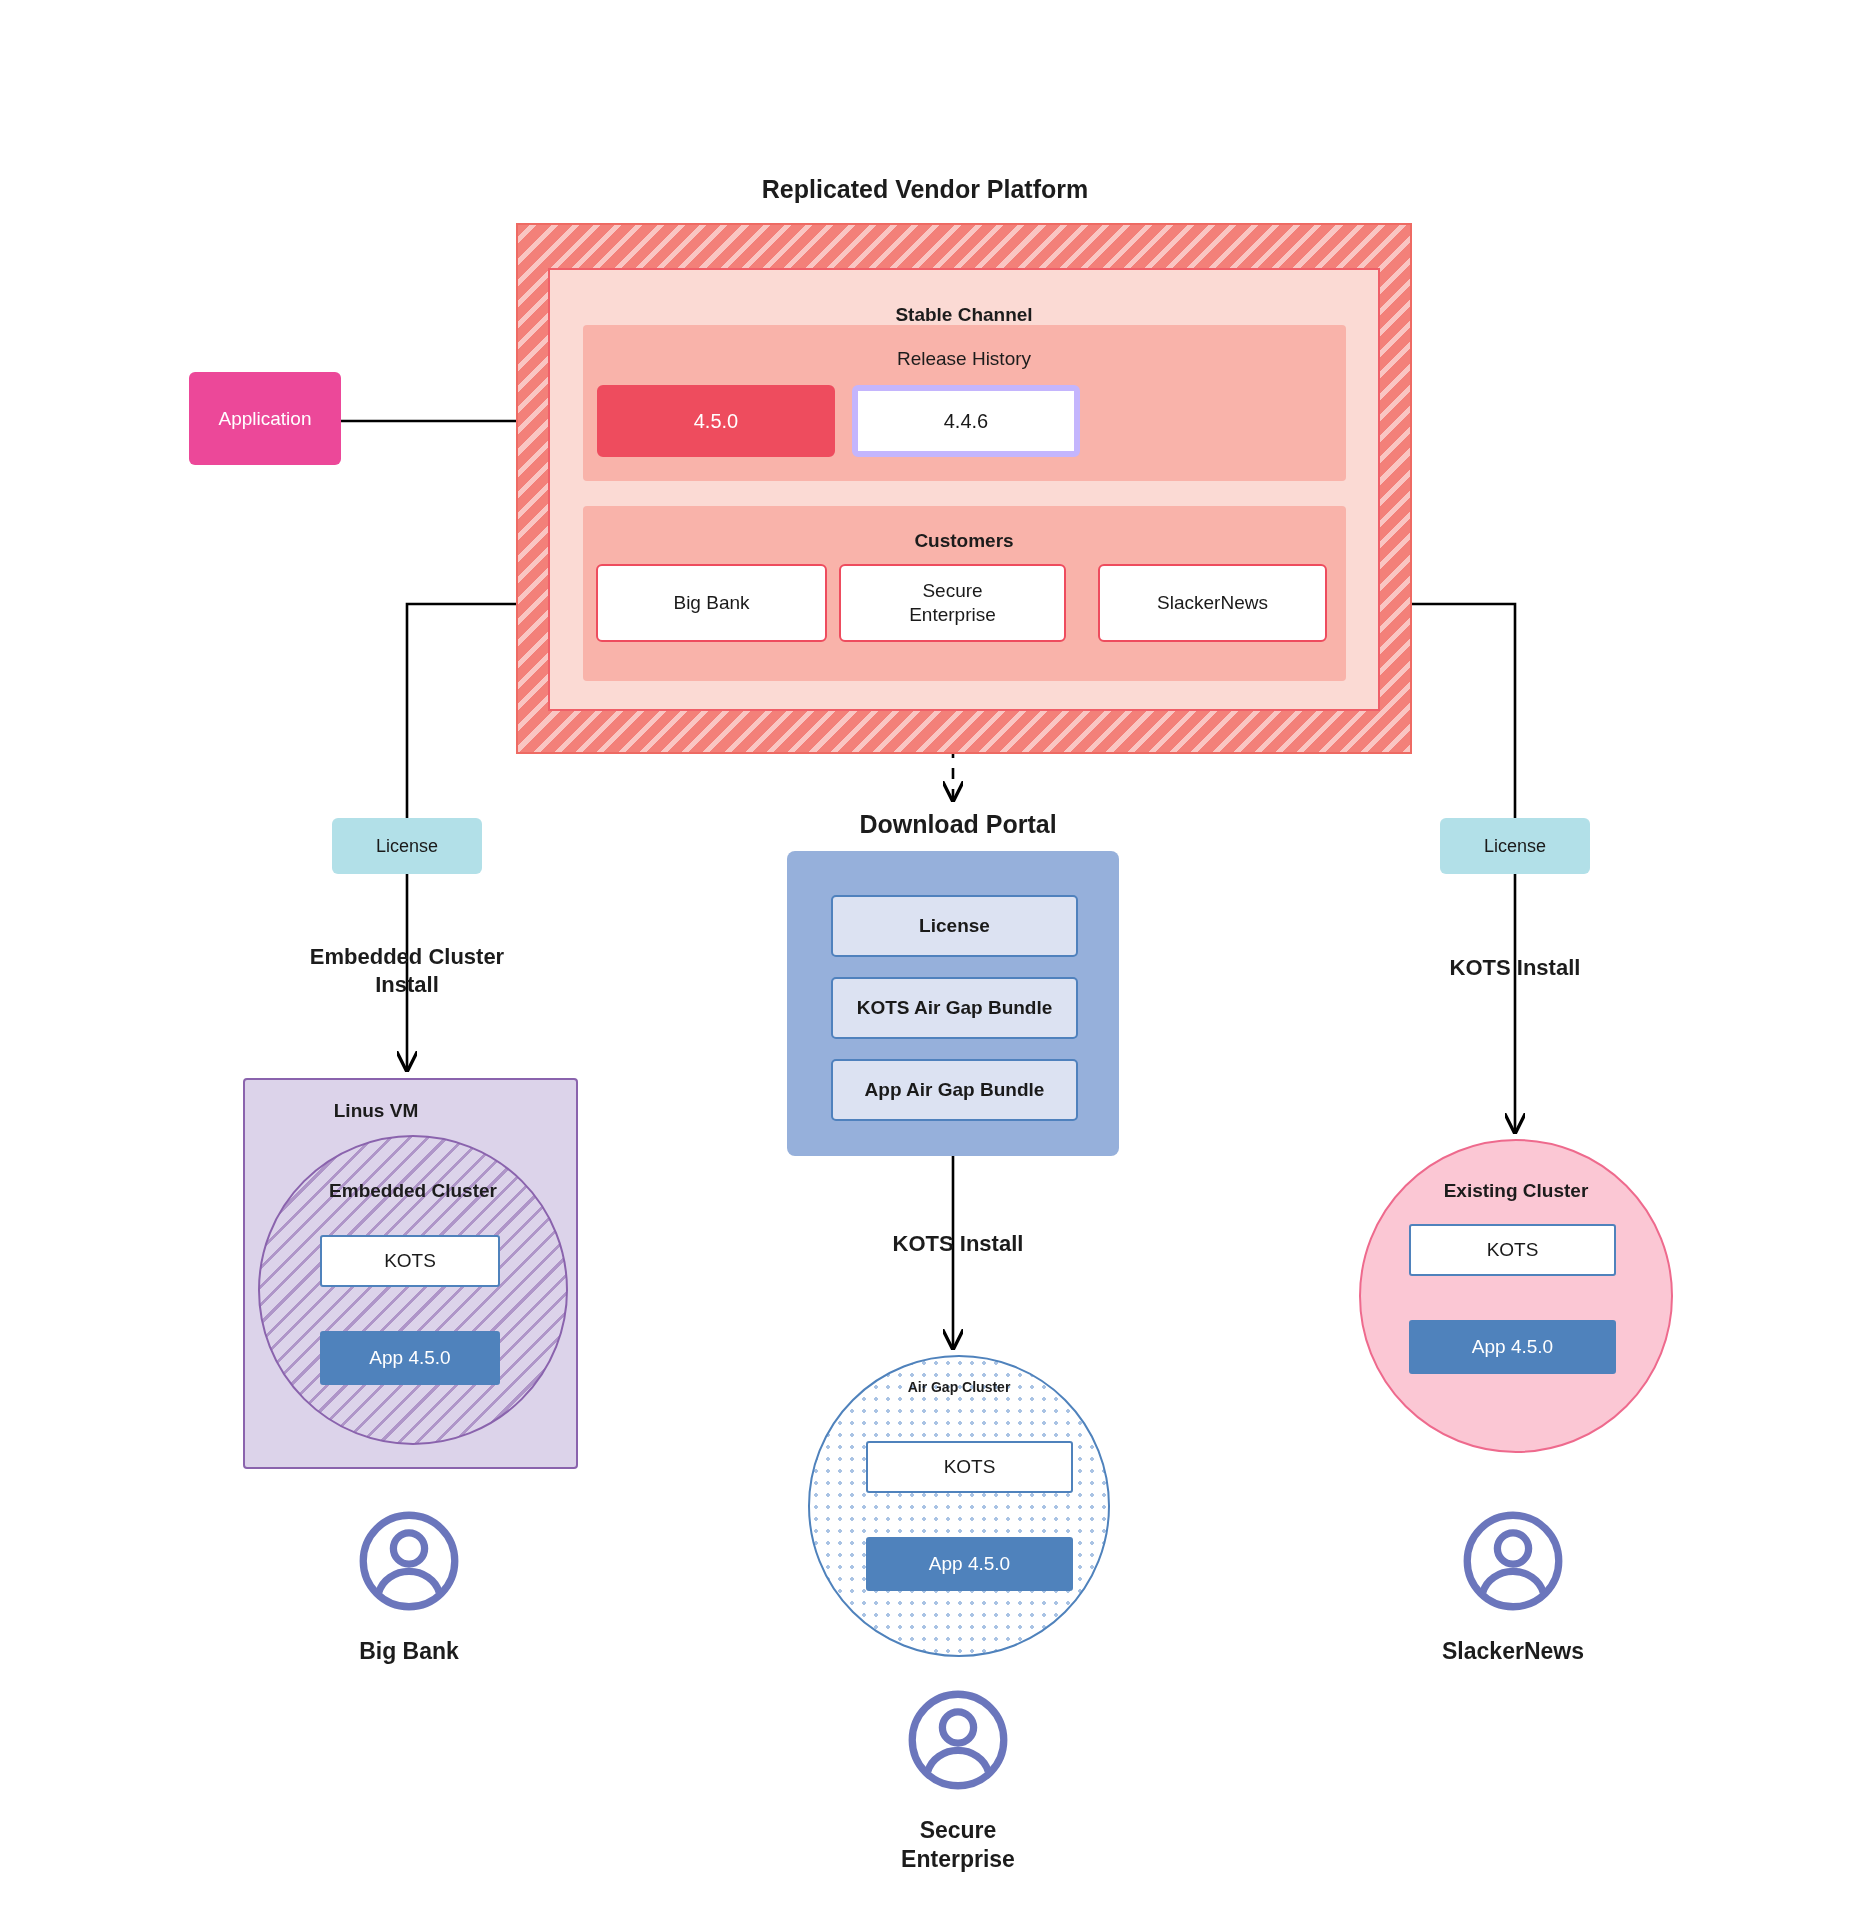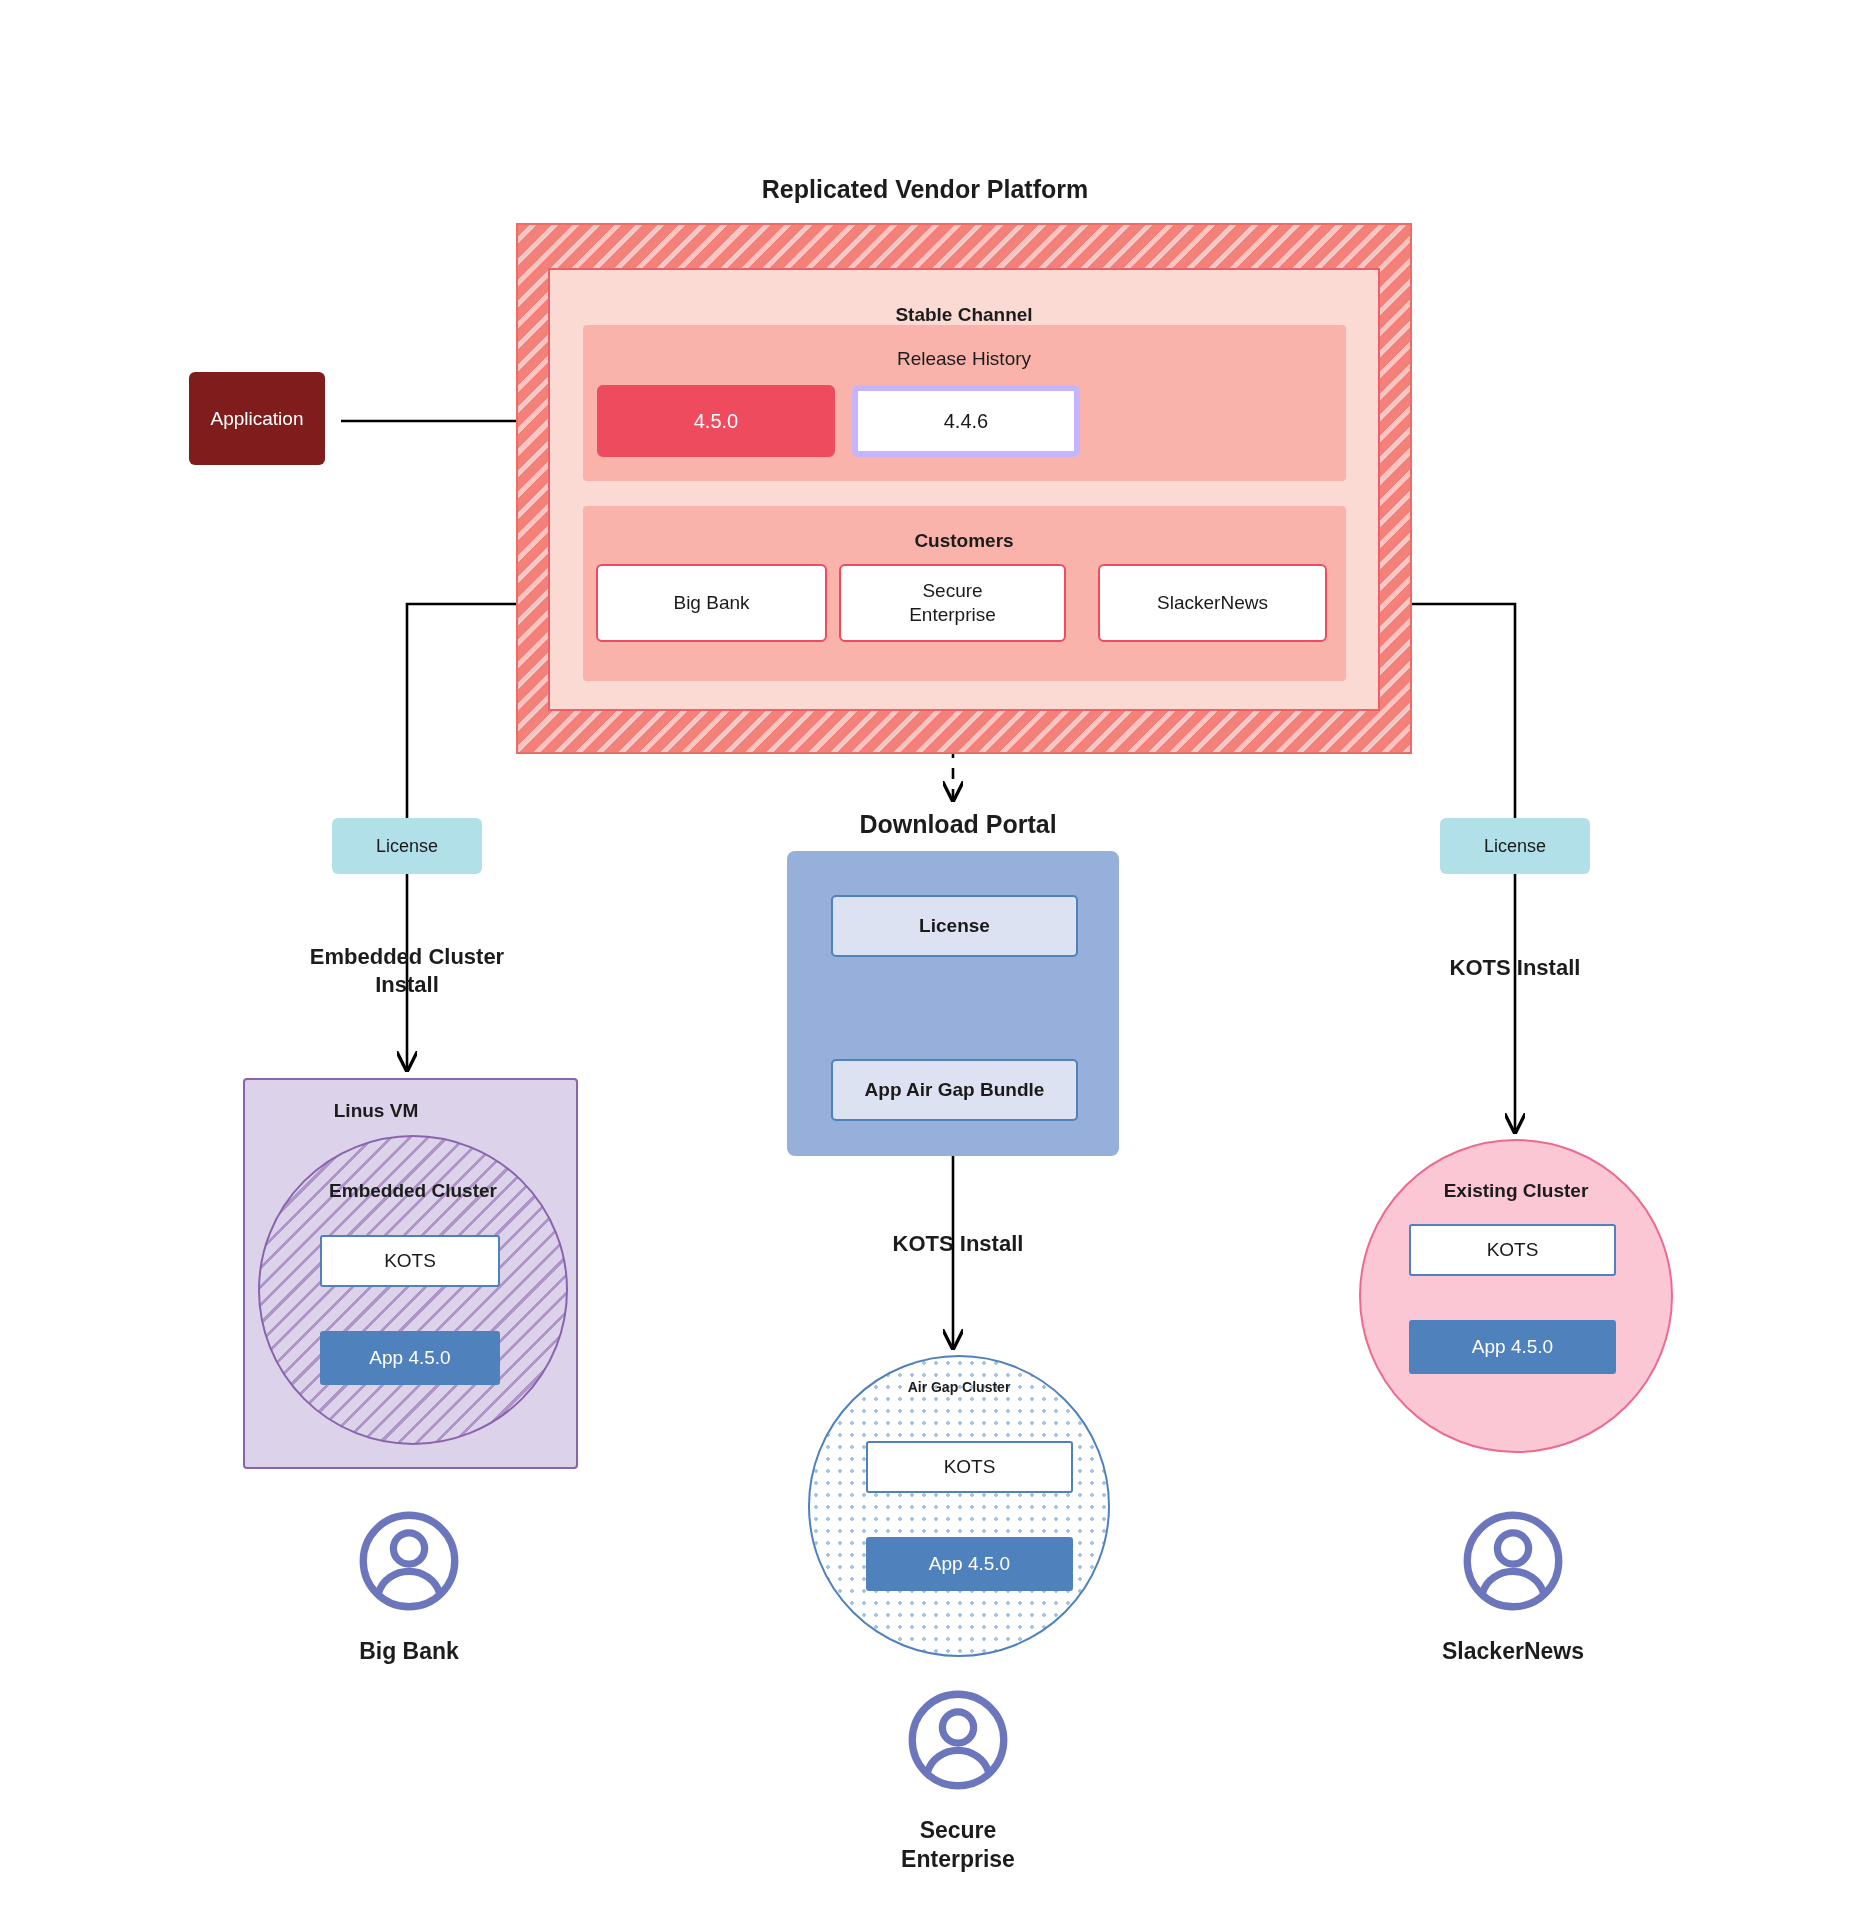--- a/index.html
+++ b/index.html
@@ -115,22 +115,22 @@
     border-radius: 6px;
     font-size: 19px;
     color: #1a1a1a;
   }
   #customer-bigbank   { left: 596px; top: 564px; width: 231px; }
   #customer-secure    { left: 839px; top: 564px; width: 227px; }
   #customer-slacker   { left: 1098px; top: 564px; width: 229px; }
 
   
   #application-box {
-    left: 189px; top: 372px; width: 136px; height: 93px;
-    background: #7f1d1d;
+    left: 189px; top: 372px; width: 152px; height: 93px;
+    background: #ec4899;
     border-radius: 6px;
     color: #ffffff;
     font-size: 19px;
   }
 
   
   .license-chip {
     height: 56px;
     background: #b2e0e8;
     border-radius: 6px;
@@ -335,20 +335,21 @@
   <div class="node license-chip" id="license-left">License</div>
   <div class="node license-chip" id="license-right">License</div>
 
   <div class="edge-label" id="label-embedded-install">Embedded Cluster<br>Install</div>
   <div class="edge-label" id="label-kots-install-right">KOTS Install</div>
   <div class="edge-label" id="label-kots-install-center">KOTS Install</div>
 
   <div class="title-label" id="download-portal-title">Download  Portal</div>
   <div class="node" id="download-portal-box"></div>
   <div class="node portal-item" id="portal-license">License</div>
+  <div class="node portal-item" id="portal-kots-bundle">KOTS Air Gap Bundle</div>
   <div class="node portal-item" id="portal-app-bundle">App Air Gap Bundle</div>
 
   <div class="node" id="linus-vm-box"></div>
   <div class="title-label" id="linus-vm-label">Linus VM</div>
   <div class="node" id="embedded-cluster-circle"></div>
   <div class="title-label" id="embedded-cluster-label">Embedded Cluster</div>
   <div class="node kots-chip" id="kots-left">KOTS</div>
   <div class="node app-chip" id="app-left">App 4.5.0</div>
 
   <div class="node" id="airgap-circle"></div>

